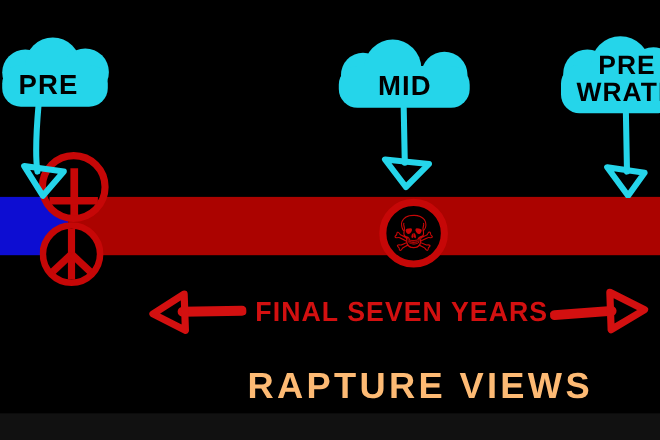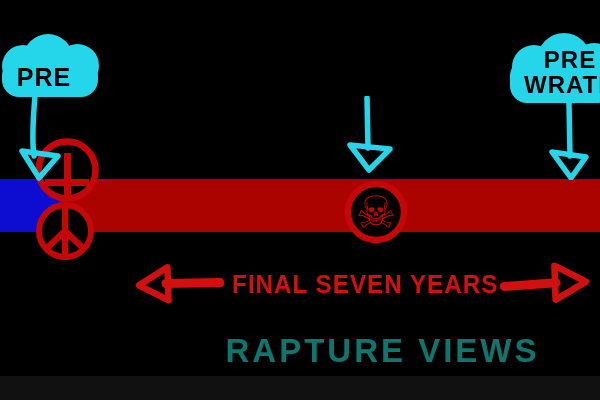--- a/index.html
+++ b/index.html
@@ -25,22 +25,22 @@
   
   .cyan-arrow{z-index:6;}
   
   .red-arrow{z-index:3;}
   .span-label{
     left:228px;top:270px;width:274px;text-align:center;z-index:3;
     color:#d31010;font-weight:bold;font-size:25px;letter-spacing:1px;
     transform:scaleX(0.97);transform-origin:center;white-space:nowrap;
   }
   .title{
-    left:225px;top:332px;width:315px;text-align:center;z-index:3;
-    color:#0f766e;font-weight:bold;font-size:33px;letter-spacing:3px;white-space:nowrap;
+    left:225px;top:332px;width:315px;text-align:left;z-index:3;
+    color:#fdba74;font-weight:bold;font-size:33px;letter-spacing:3px;white-space:nowrap;
   }
   .skull-glyph{
     left:350px;top:186px;width:52px;height:52px;line-height:53px;z-index:3;
     text-align:center;font-size:45px;color:#c60707;
     font-family:"DejaVu Sans",sans-serif;
   }
 </style>
 </head>
 <body>
 
@@ -50,20 +50,27 @@
   <div class="abs bar-red"></div>
 
   <div class="abs cloud" style="left:0;top:0;width:100px;height:100px;">
     <div class="cloud-part hump" style="left:2px;top:45px;width:42px;height:42px;"></div>
     <div class="cloud-part hump" style="left:23px;top:34px;width:50px;height:50px;"></div>
     <div class="cloud-part hump" style="left:56px;top:44px;width:43px;height:43px;"></div>
     <div class="cloud-part cloud-body" style="left:2px;top:59px;width:96px;height:38px;"></div>
     <div class="cloud-label" style="left:2px;top:65px;width:84px;">PRE</div>
   </div>
 
+  <div class="abs cloud" style="left:308px;top:0;width:120px;height:100px;">
+    <div class="cloud-part hump" style="left:2px;top:48px;width:40px;height:40px;"></div>
+    <div class="cloud-part hump" style="left:23px;top:36px;width:52px;height:52px;"></div>
+    <div class="cloud-part hump" style="left:75px;top:47px;width:42px;height:42px;"></div>
+    <div class="cloud-part cloud-body" style="left:0;top:60px;width:119px;height:38px;"></div>
+    <div class="cloud-label" style="left:10px;top:66px;width:100px;">MID</div>
+  </div>
 
   <div class="abs cloud" style="left:510px;top:0;width:110px;height:110px;">
     <div class="cloud-part hump" style="left:2px;top:45px;width:44px;height:44px;"></div>
     <div class="cloud-part hump" style="left:27px;top:33px;width:54px;height:54px;"></div>
     <div class="cloud-part hump" style="left:61px;top:43px;width:46px;height:46px;"></div>
     <div class="cloud-part cloud-body" style="left:0;top:59px;width:104px;height:44px;"></div>
     <div class="cloud-label" style="left:14px;top:47px;width:92px;font-size:24px;">
       <span>PRE</span><br>
       <span>WRATH</span>
     </div>

